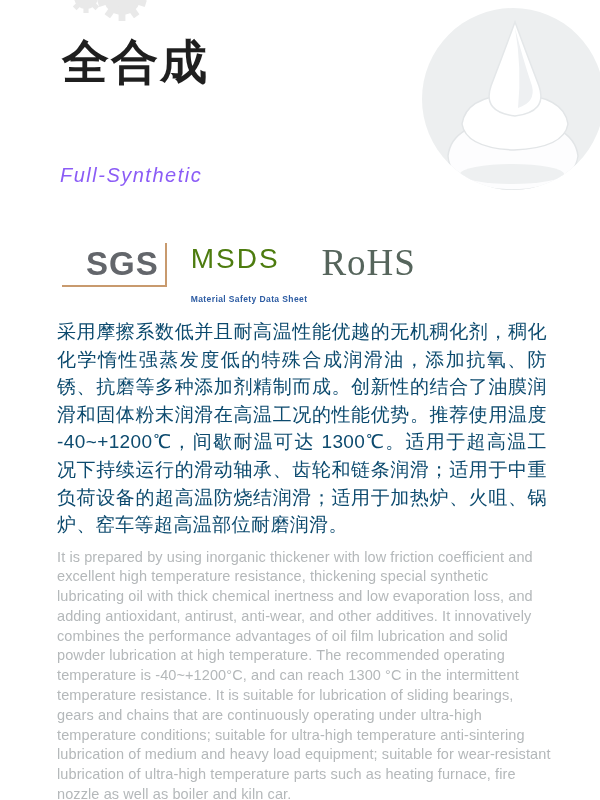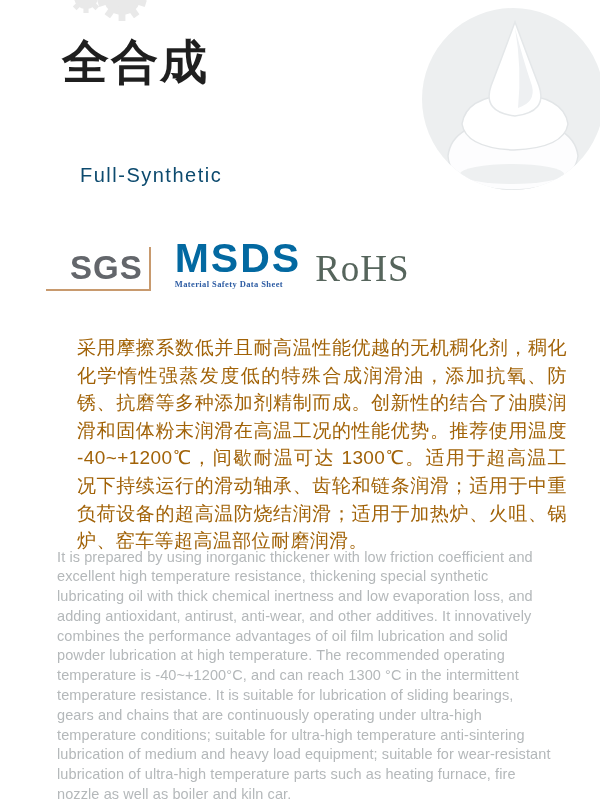--- a/index.html
+++ b/index.html
@@ -16,44 +16,44 @@
   .product-circle{
     position:absolute;left:422px;top:8px;
     width:182px;height:182px;border-radius:50%;
     background:#edeff0;overflow:hidden;
   }
   
   .title-block{position:absolute;left:62px;top:34px;line-height:55px;
     font-weight:bold;font-size:47px;letter-spacing:2px;}
   .title-cn-1{color:#1f1f1f;}
   .title-cn-2{color:#cf3429;}
-  .subtitle-block{position:absolute;left:80px;top:161px;
-    color:#0c4a6e;font-size:20px;line-height:29px;letter-spacing:1.5px;}
+  .subtitle-block{position:absolute;left:60px;top:161px;
+    font-style:italic;color:#8b5cf6;font-size:20px;line-height:29px;letter-spacing:1.5px;}
   
-  .cert-row{position:absolute;left:46px;top:243px;display:flex;align-items:flex-end;}
+  .cert-row{position:absolute;left:62px;top:243px;display:flex;align-items:flex-start;}
   .sgs{
     position:relative;color:#63666b;font-weight:bold;font-size:33px;
     letter-spacing:1px;line-height:38px;
     padding:2px 8px 2px 24px;
     border-bottom:2px solid #c89a6e;
   }
   .sgs::after{content:"";position:absolute;right:0;top:0;bottom:-2px;width:2px;background:#c89a6e;}
   .msds{margin-left:24px;text-align:left;padding-bottom:2px;}
-  .msds-main{color:#0369a1;font-weight:bold;font-size:41px;line-height:31px;letter-spacing:2px;}
-  .msds-sub{color:#2d5ca3;font-weight:bold;font-size:8.5px;letter-spacing:0.4px;margin-top:5px;font-family:Liberation Serif, serif;}
+  .msds-main{color:#4d7c0f;font-weight:normal;font-size:28px;line-height:31px;letter-spacing:2px;}
+  .msds-sub{color:#2d5ca3;font-weight:bold;font-size:8.5px;letter-spacing:0.4px;margin-top:20px;}
   .rohs{
     margin-left:14px;padding-bottom:2px;
     font-family:"Liberation Serif", serif;
     color:#56655c;font-size:37px;line-height:40px;letter-spacing:1px;
   }
   
   .desc-cn{
-    position:absolute;left:57px;top:315px;width:490px;
-    color:#a16207;font-size:19px;line-height:27.6px;
-    text-align:justify;letter-spacing:0.4px;margin-left:20px;
+    position:absolute;left:57px;top:299px;width:490px;
+    color:#0c4a6e;font-size:19px;line-height:27.6px;
+    text-align:justify;letter-spacing:0.4px;
   }
   .desc-en{
     position:absolute;left:57px;top:533px;width:494px;
     color:#b4b8ba;font-size:14.5px;line-height:19.8px;
     letter-spacing:0.1px;text-align:left;
   }
 </style>
 </head>
 <body>
 

